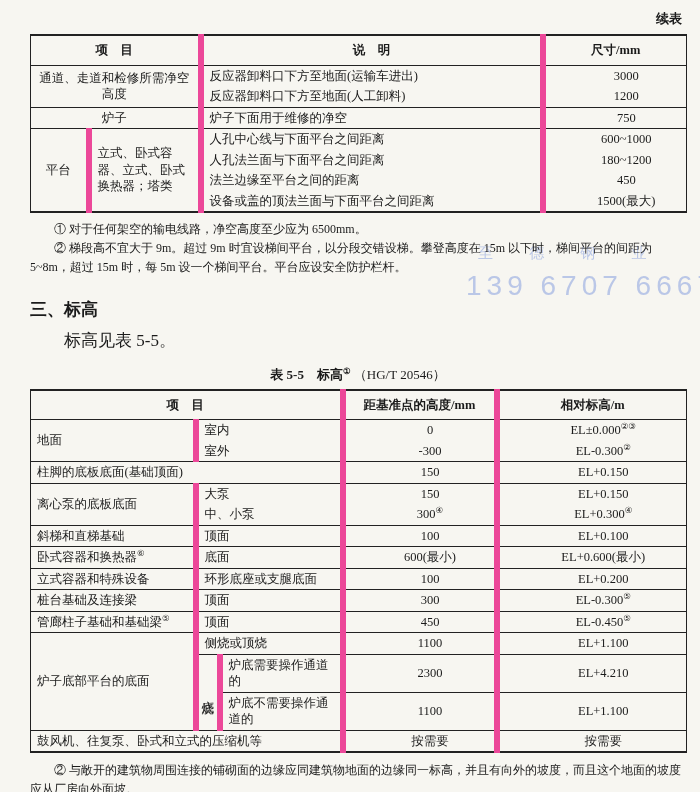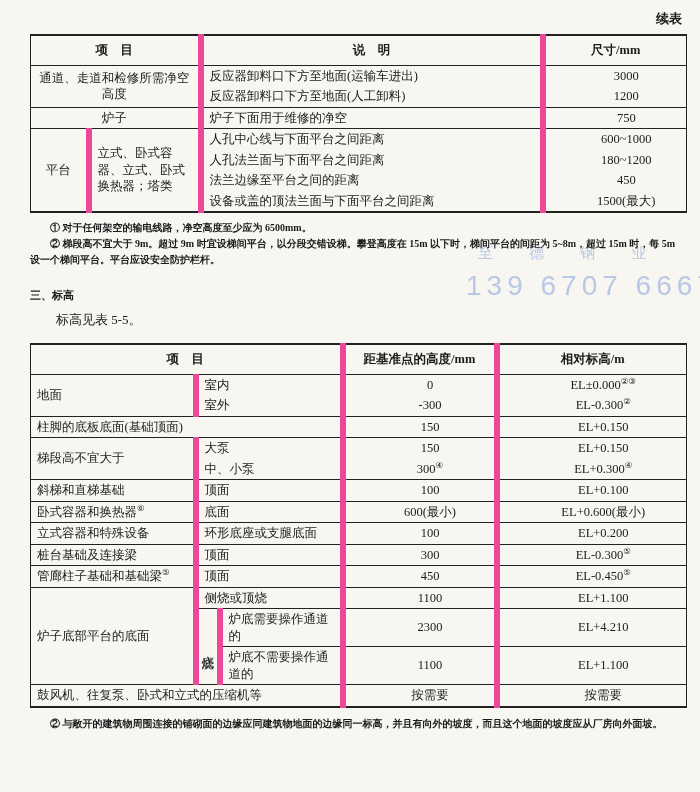--- a/index.html
+++ b/index.html
@@ -21,24 +21,24 @@
   th{font-weight:bold;text-align:center;padding:6px 8px;}
   td.vl,th.vl{border-left:6px solid #ec4899;}
   tr.gs td,tr.hd th{border-top:1px solid #222;}
   tr.hd th{border-top:none;}
   thead tr th{border-bottom:1px solid #222;}
   td.c{text-align:center;padding-left:27px;}
   td.ctr{text-align:center;}
   .sup{font-size:8.5px;vertical-align:super;line-height:0;}
   td.vert{writing-mode:vertical-lr;text-orientation:upright;text-align:center;
           padding:2px 1px;letter-spacing:2px;}
-  .notes{margin:7px 0 0 0;font-size:10px;line-height:1.6;font-weight:bold;}
+  .notes{margin:7px 0 0 0;font-size:12px;line-height:1.6;}
   .notes p{margin:0;text-indent:2em;}
-  .sec-head{font-size:11px;font-weight:bold;margin:20px 0 8px 0;}
-  .intro{font-size:13px;margin:0 0 14px 0;text-indent:2em;}
+  .sec-head{font-size:17px;font-weight:bold;margin:20px 0 8px 0;}
+  .intro{font-size:17px;margin:0 0 14px 0;text-indent:2em;}
   .tbl-caption{text-align:center;font-size:13px;margin:6px 0 5px 0;}
   .tbl-caption .cap-b{font-weight:bold;}
   .tbl-caption .cap-std{font-weight:normal;}
   .watermark{position:absolute;z-index:0;pointer-events:none;white-space:nowrap;
              font-family:"Liberation Sans","DejaVu Sans",sans-serif;}
   .wm1{top:244px;left:478px;font-size:15px;letter-spacing:16px;}
   .wm2{top:270px;left:466px;font-size:28px;letter-spacing:5px;}
   .t2-notes{margin-top:8px;}
 </style>
 </head>
@@ -102,20 +102,24 @@
   </table>
 
   <div class="notes">
     <p>① 对于任何架空的输电线路，净空高度至少应为 6500mm。</p>
     <p>② 梯段高不宜大于 9m。超过 9m 时宜设梯间平台，以分段交错设梯。攀登高度在 15m 以下时，梯间平台的间距为 5~8m，超过 15m 时，每 5m 设一个梯间平台。平台应设安全防护栏杆。</p>
   </div>
 
   <div class="sec-head">三、标高</div>
   <p class="intro">标高见表 5-5。</p>
 
+  <div class="tbl-caption">
+    <span class="cap-b">表 5-5　标高</span><span class="sup cap-b">①</span>
+    <span class="cap-std">（HG/T 20546）</span>
+  </div>
 
   <table>
     <colgroup>
         <col style="width:165px">
         <col style="width:24px">
         <col style="width:123px">
         <col style="width:154px">
         <col style="width:190px">
       </colgroup>
     <thead>
@@ -136,21 +140,21 @@
         <td colspan="2" class="vl">室外</td>
         <td class="vl c">-300</td>
         <td class="vl c"><span>EL-0.300</span><span class="sup">②</span></td>
       </tr>
       <tr class="gs">
         <td colspan="3">柱脚的底板底面(基础顶面)</td>
         <td class="vl c">150</td>
         <td class="vl c">EL+0.150</td>
       </tr>
       <tr class="gs">
-        <td rowspan="2">梯段高不宜大于</td>
+        <td rowspan="2">离心泵的底板底面</td>
         <td colspan="2" class="vl">大泵</td>
         <td class="vl c">150</td>
         <td class="vl c">EL+0.150</td>
       </tr>
       <tr>
         <td colspan="2" class="vl">中、小泵</td>
         <td class="vl c"><span>300</span><span class="sup">④</span></td>
         <td class="vl c"><span>EL+0.300</span><span class="sup">④</span></td>
       </tr>
       <tr class="gs">

